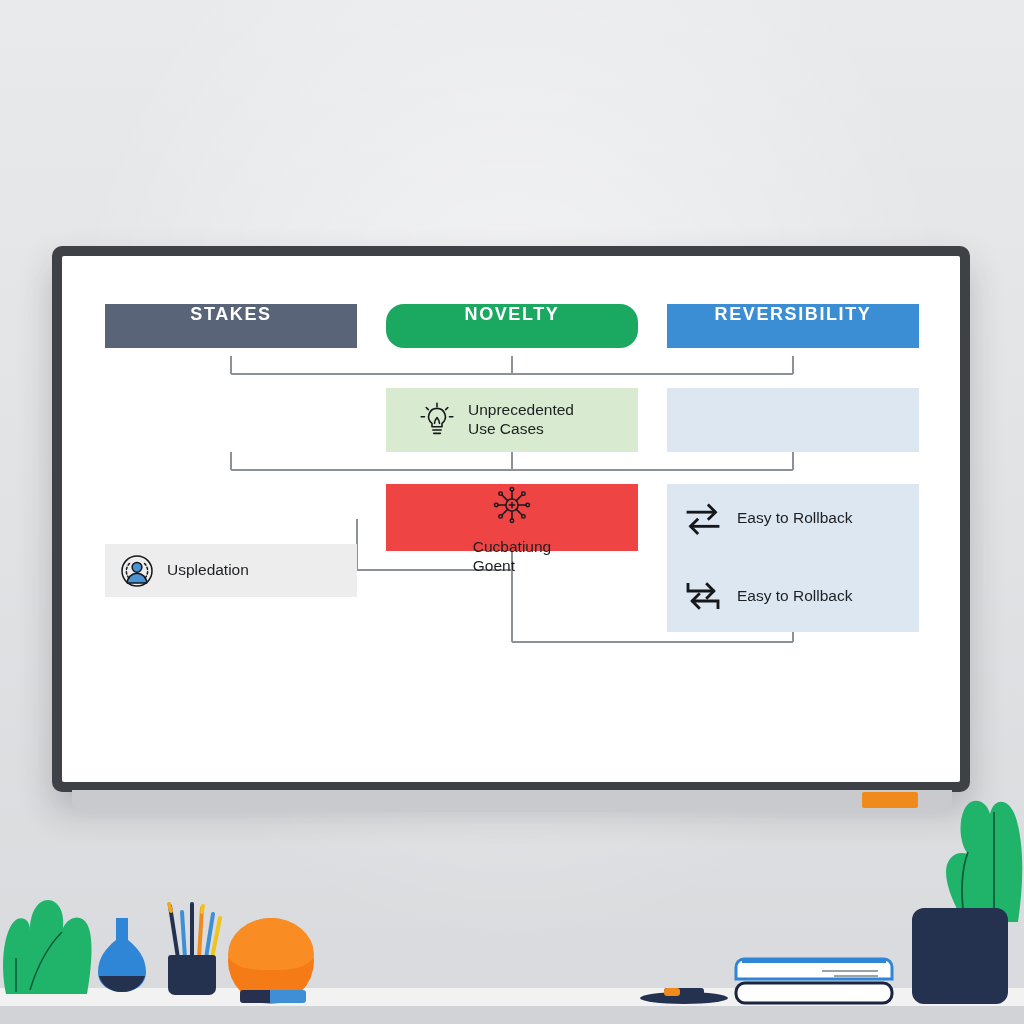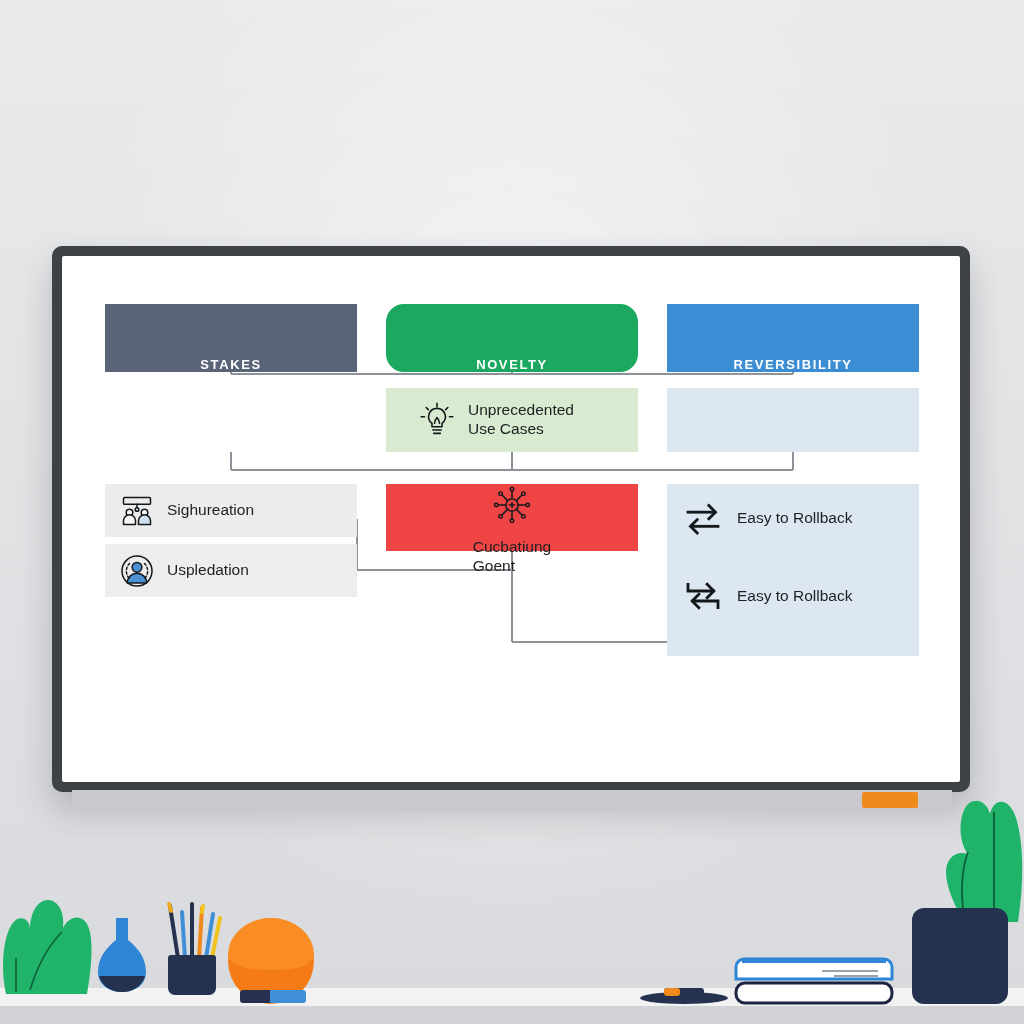--- a/index.html
+++ b/index.html
@@ -71,27 +71,27 @@
   #diagram {
     position: absolute;
     left: 43px;
     top: 48px;
     width: 822px;
     height: 420px;
   }
 
   .col-head {
     position: absolute;
-    height: 68px;
+    height: 44px;
     top: 0;
     display: flex;
-    align-items: flex-end;
+    align-items: flex-start;
     justify-content: center;
     color: #ffffff;
-    font-size: 13px;
+    font-size: 18px;
     font-weight: bold;
     letter-spacing: 1.6px;
   }
   .col-head.c0 { left: 0px;   width: 252px; }
   .col-head.c1 { left: 281px; width: 252px; border-radius: 18px; }
   .col-head.c2 { left: 562px; width: 252px; }
 
   
   .card {
     position: absolute;
@@ -118,21 +118,21 @@
   #r3c0b { left: 0px; top: 240px; width: 252px; height: 53px; background: #ededed; text-align: right; }
   #r3c0c { left: 0px; top: 300px; width: 252px; height: 53px; background: #efefef; }
 
   
   #r3c1 { left: 281px; top: 180px; width: 252px; height: 67px; background: #ef4444; flex-direction: column; }
 
   
   #r3c2 {
     position: absolute;
     left: 562px; top: 180px;
-    width: 252px; height: 172px;
+    width: 252px; height: 148px;
     background: #dde7f2;
   }
   .rb-row {
     position: absolute;
     left: 0; width: 100%;
     height: 48px;
     display: flex;
     align-items: center;
     gap: 14px;
     padding: 0 16px;
@@ -250,32 +250,20 @@
             <path d="M19 28c0-3 1.4-5 3-7 1.6 2 3 4 3 7"></path>
           </svg>
           <span class="label">Unprecedented
 Use Cases</span>
         </div>
 
         <div class="card" id="r2c2">
           <span class="label"></span>
         </div>
 
-        <div class="card" id="r3c0a">
-          <svg class="ico" width="36" height="36" viewBox="0 0 48 48" fill="none" stroke="#15181b" stroke-width="2" stroke-linecap="round" stroke-linejoin="round">
-            <rect x="6" y="6" width="36" height="9" rx="1.5"></rect>
-            <path d="M24 15v6"></path>
-            <circle cx="24" cy="22" r="2.4" fill="#cfe0f0"></circle>
-            <circle cx="14" cy="26" r="4.4" fill="#f4f6f8"></circle>
-            <circle cx="34" cy="26" r="4.4" fill="#f4f6f8"></circle>
-            <path d="M6 42v-5a8 8 0 0 1 16 0v5z" fill="#f4f6f8"></path>
-            <path d="M26 42v-5a8 8 0 0 1 16 0v5z" fill="#cfe0f0"></path>
-          </svg>
-          <span class="label">Sighureation</span>
-        </div>
 
         <div class="card" id="r3c0b">
           <svg class="ico" width="36" height="36" viewBox="0 0 48 48" fill="none" stroke="#15181b" stroke-width="2" stroke-linecap="round" stroke-linejoin="round">
             <circle cx="24" cy="24" r="20"></circle>
             <circle cx="24" cy="19" r="6.5" fill="#4b93d4"></circle>
             <path d="M11 40a13 13 0 0 1 26 0z" fill="#4b93d4"></path>
             <path d="M14 14a14 14 0 0 0 0 20" stroke-dasharray="3 3"></path>
             <path d="M34 14a14 14 0 0 1 0 20" stroke-dasharray="3 3"></path>
           </svg>
           <span class="label">Uspledation</span>

